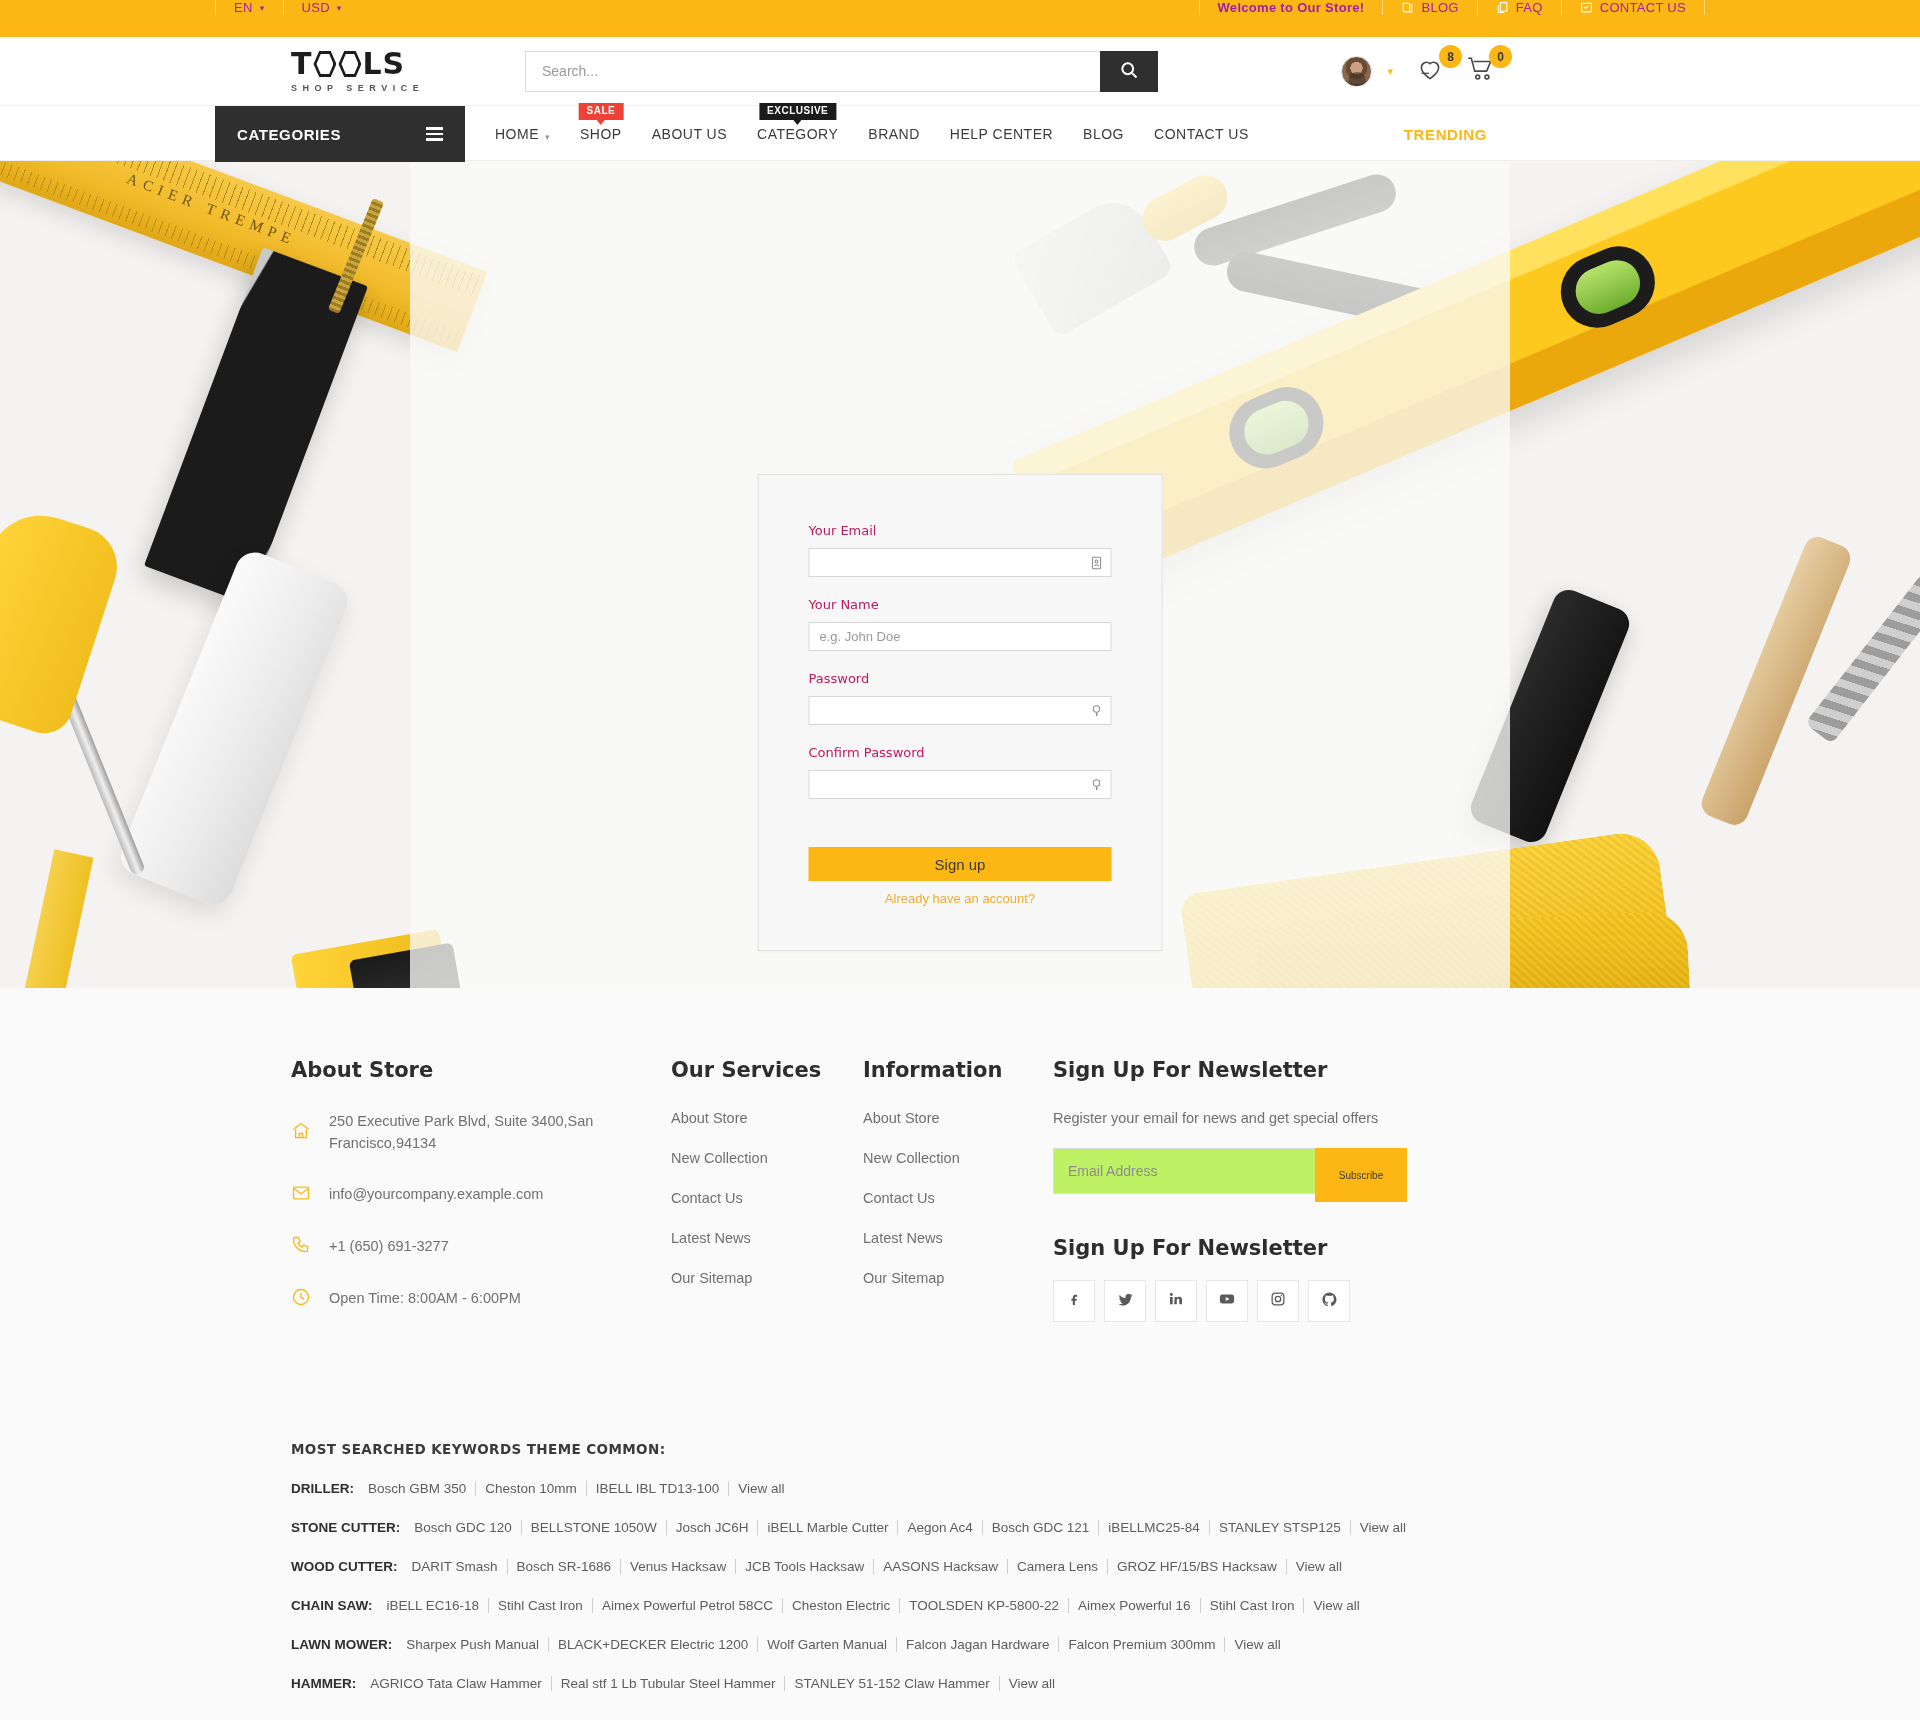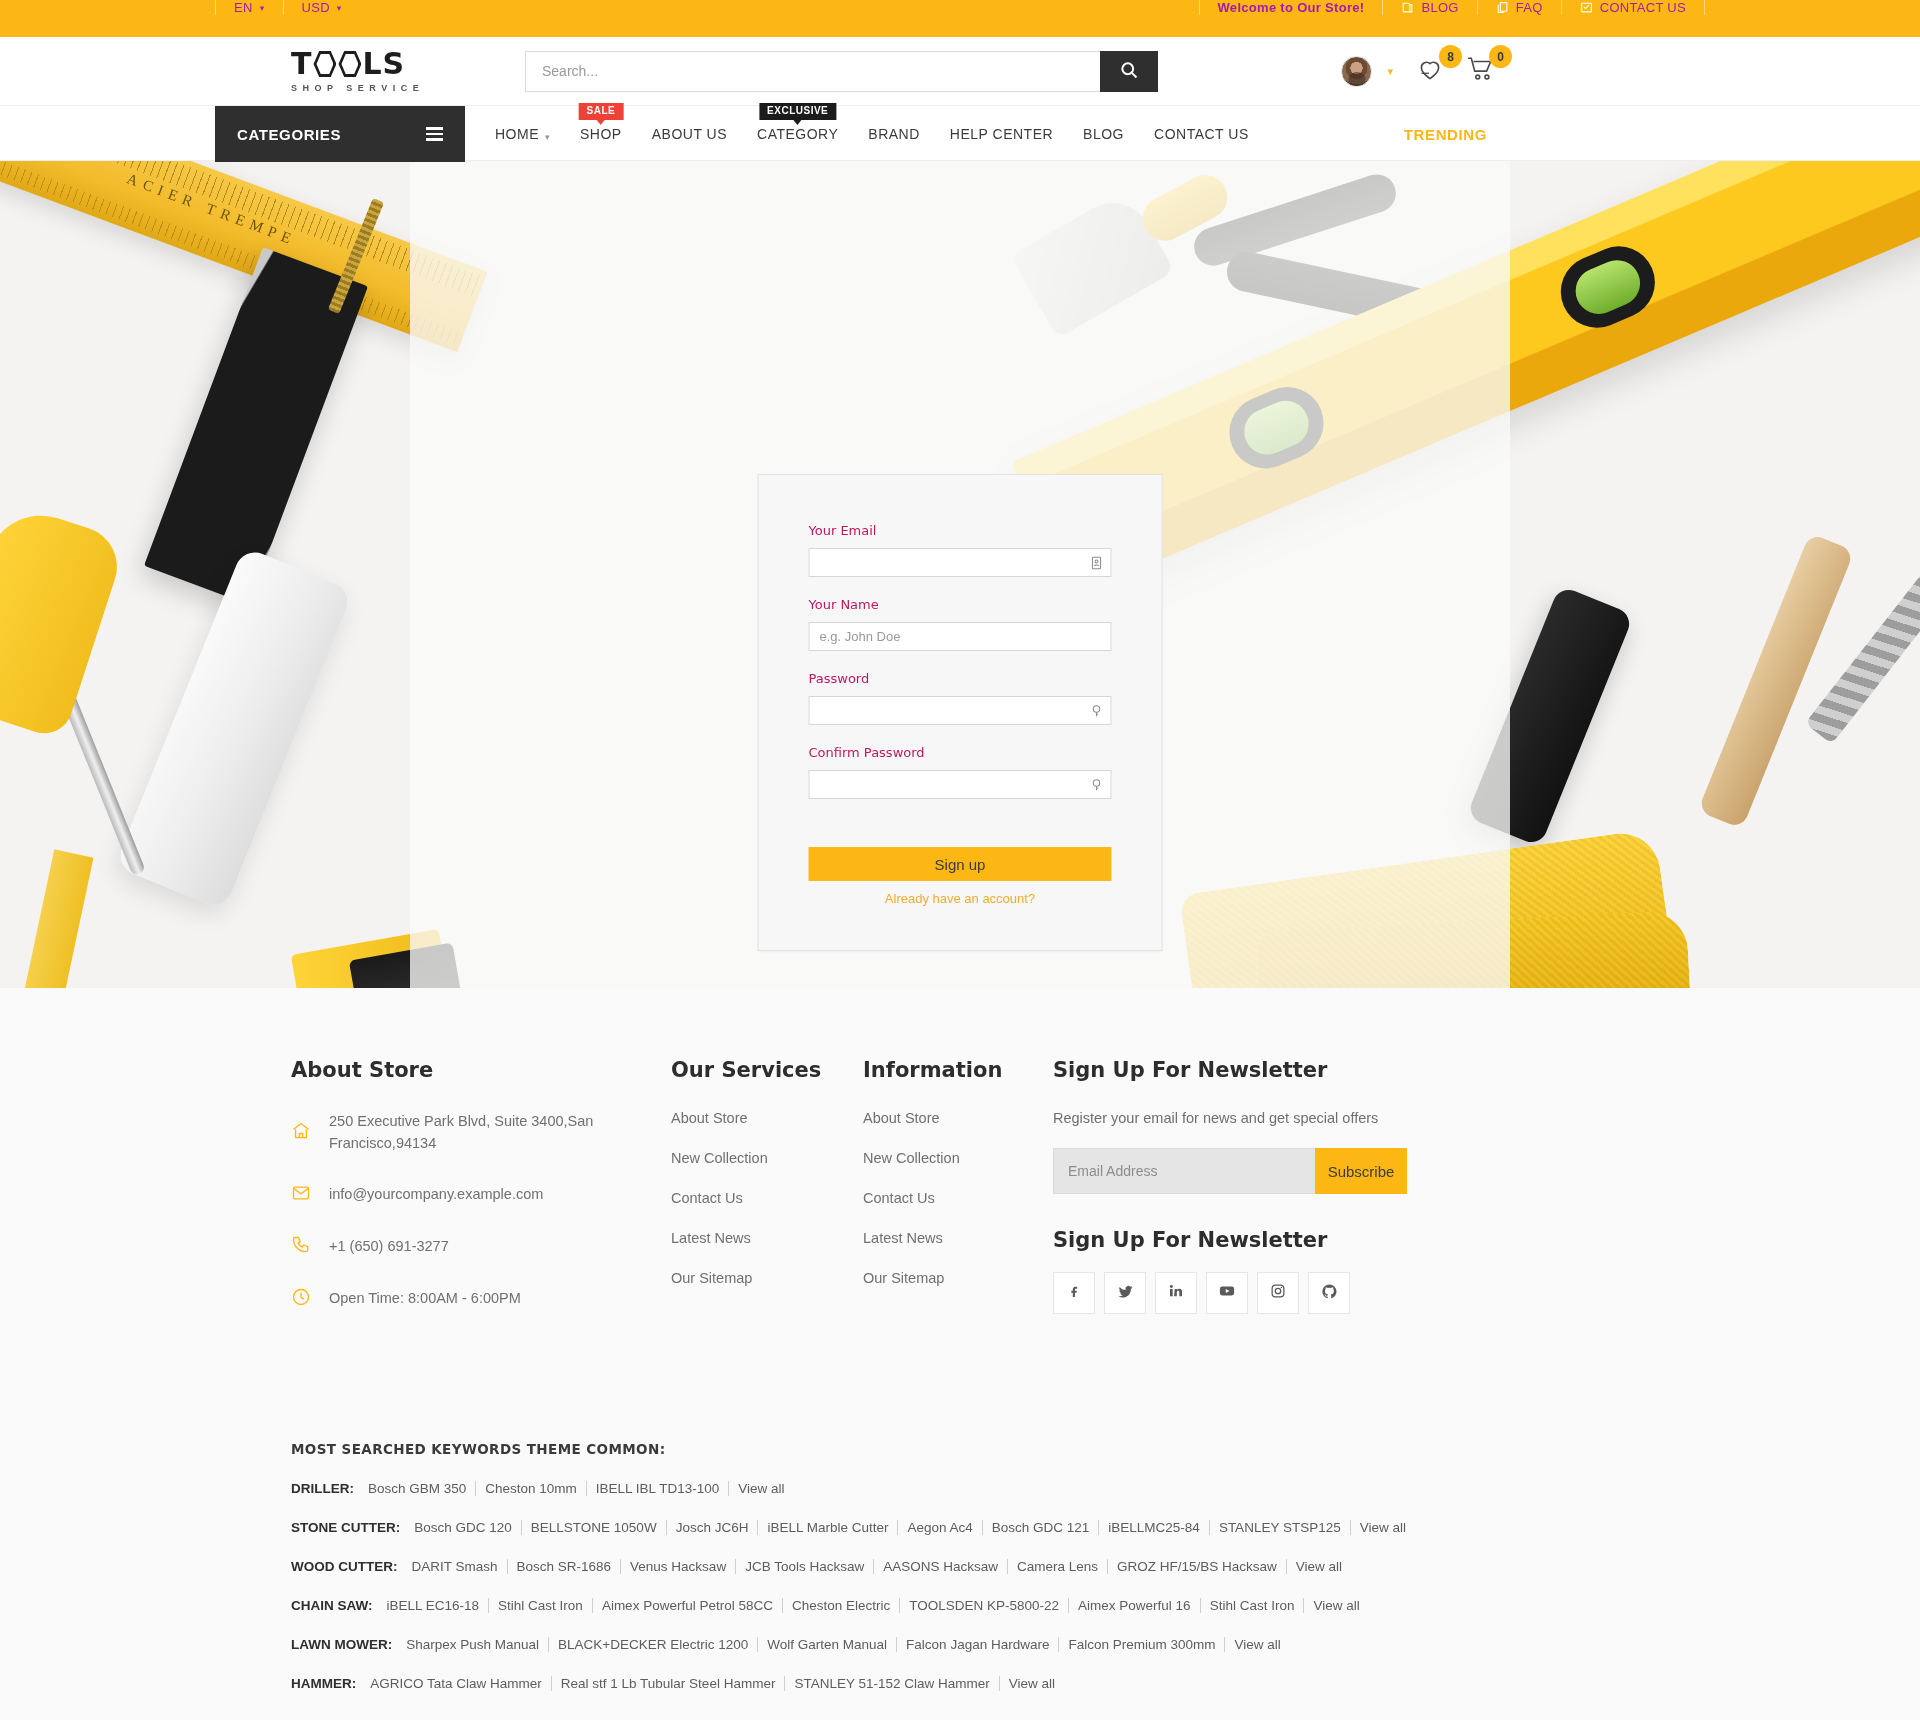--- a/index.html
+++ b/index.html
@@ -519,34 +519,34 @@
     color: #707070;
     margin-bottom: 24px;
     cursor: pointer;
   }
   .news-desc { font-size: 14.5px; color: #6f6f6f; margin-bottom: 22px; }
   .news-form { display: flex; margin-bottom: 34px; }
   .news-input {
     width: 262px; height: 46px;
     border: 1px solid #dadada;
     border-right: none;
-    background: #e5e5e5;
+    background: #bef264;
     padding: 0 14px;
     font-size: 14px;
     color: #777;
     outline: none;
     font-family: "Liberation Sans", sans-serif;
   }
   .news-input::placeholder { color: #8c8c8c; }
   .news-btn {
-    width: 92px; height: 46px;
+    width: 92px; height: 54px;
     background: #fcb714;
     border: none;
     color: #3c3c3c;
-    font-size: 15px;
+    font-size: 10px;
     cursor: pointer;
     font-family: "Liberation Sans", sans-serif;
   }
   .f-title2 {
     font-size: 21px;
     font-weight: bold;
     color: #2d2d2d;
     margin-bottom: 20px;
     font-family: "DejaVu Sans", sans-serif;
   }

